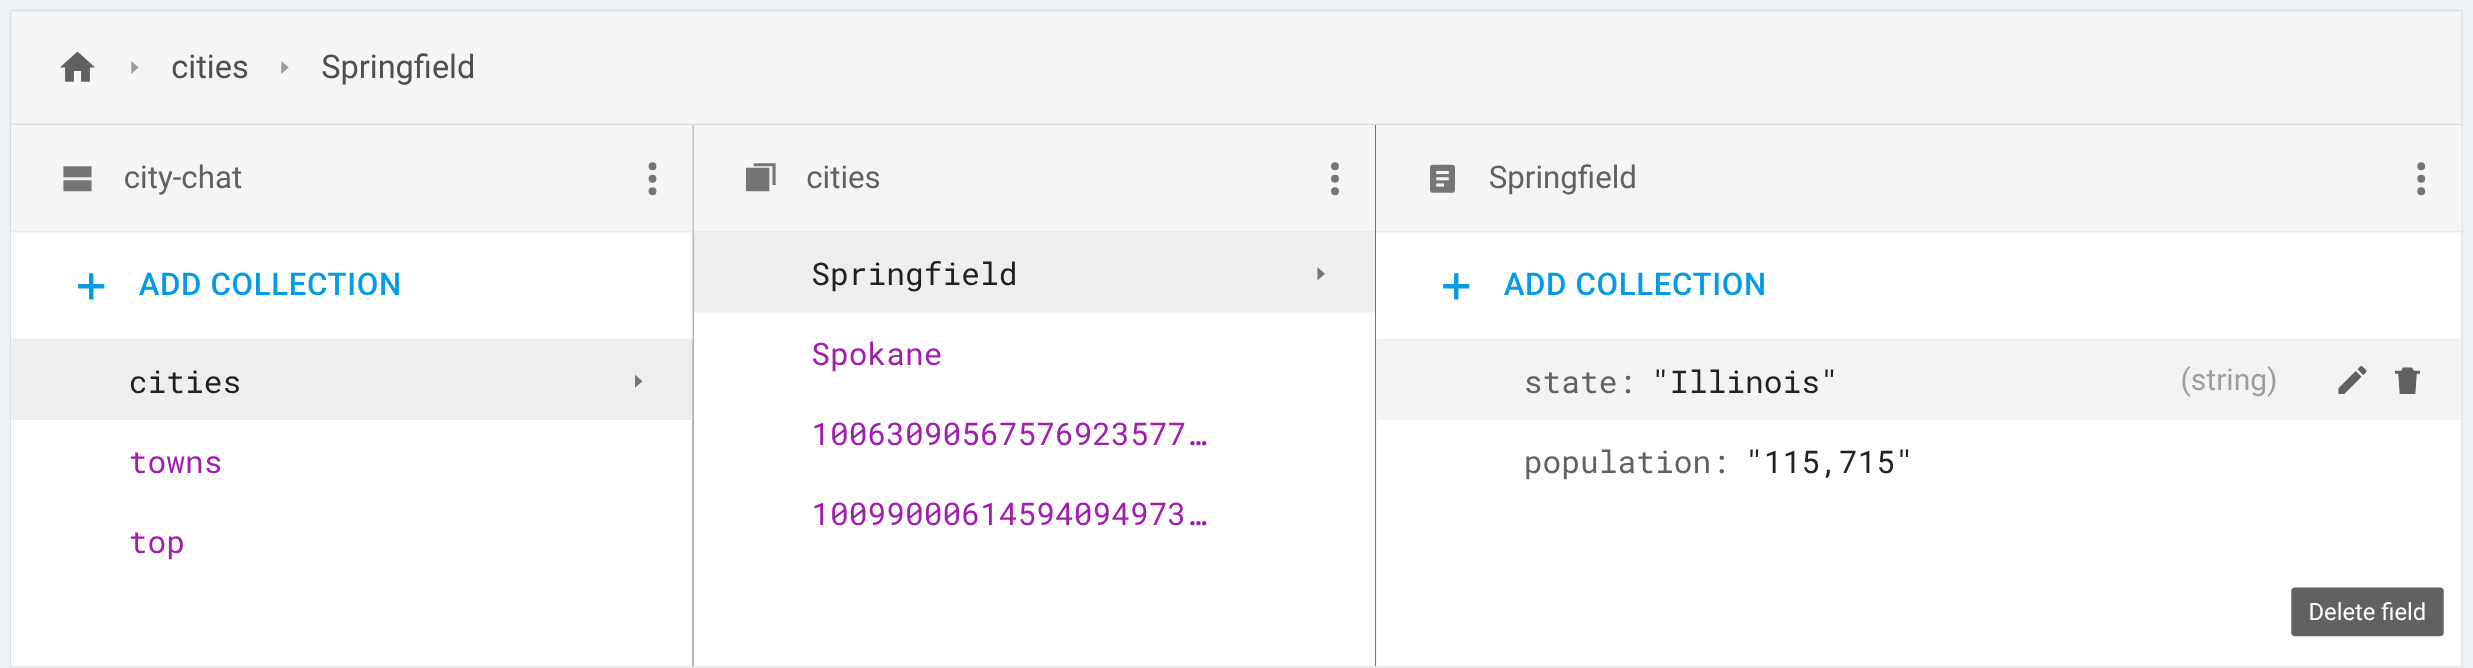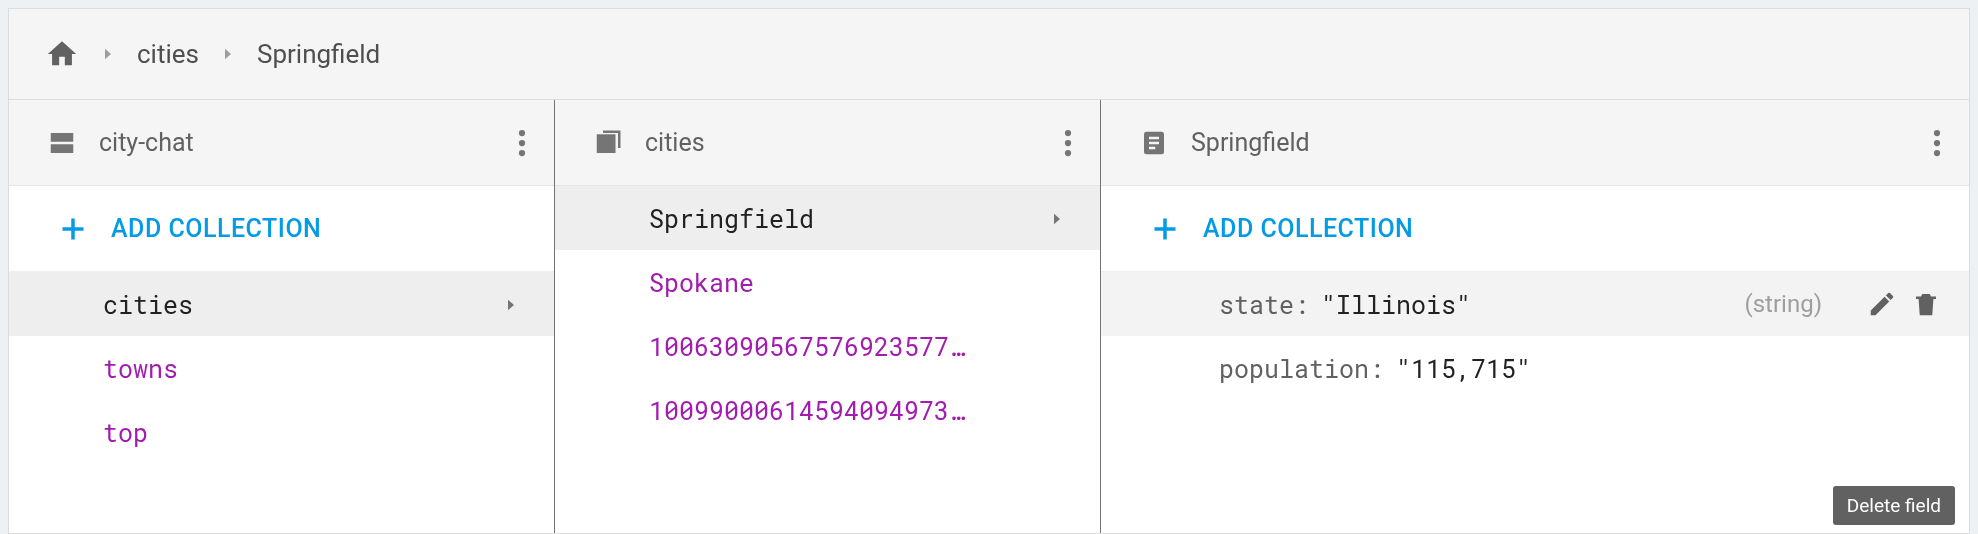--- a/index.html
+++ b/index.html
@@ -26,21 +26,21 @@
   .item.selected { background: #eeeeee; color: #212121; }
   .item .ilabel { flex: 1; }
   .item .chevr svg { width: 18px; height: 18px; fill: #757575; }
   .field-row { display: flex; align-items: center; height: 64px; padding: 0 28px 0 118px; font-family: "Roboto Mono", Menlo, Consolas, monospace; font-size: 25px; color: #424242; }
   .field-row.hover { background: #f3f3f3; }
   .field-row .fkey { color: #616161; }
   .field-row .fval { margin-left: 12px; color: #212121; }
   .field-row .sp { flex: 1; }
   .field-row .ftype { color: #9e9e9e; font-family: Roboto, Arial, sans-serif; font-size: 24px; margin-right: 31px; }
   .acticon { width: 30px; height: 30px; fill: #616161; margin-left: 14px; cursor: pointer; }
-  .tooltip { position: absolute; right: 14px; bottom: 8px; background: #616161; color: #fff; font-size: 19px; padding: 8px 14px; border-radius: 3px; }
+  .tooltip { position: absolute; right: 14px; bottom: 24px; background: #616161; color: #fff; font-size: 19px; padding: 8px 14px; border-radius: 3px; }
 </style>
 </head>
 <body>
 
 <div class="frame">
 
   <div class="breadcrumb">
     <span class="home-icon">
       <svg viewBox="0 0 24 24">
           <path d="M10 20v-6h4v6h5v-8h3L12 3 2 12h3v8z"></path>

